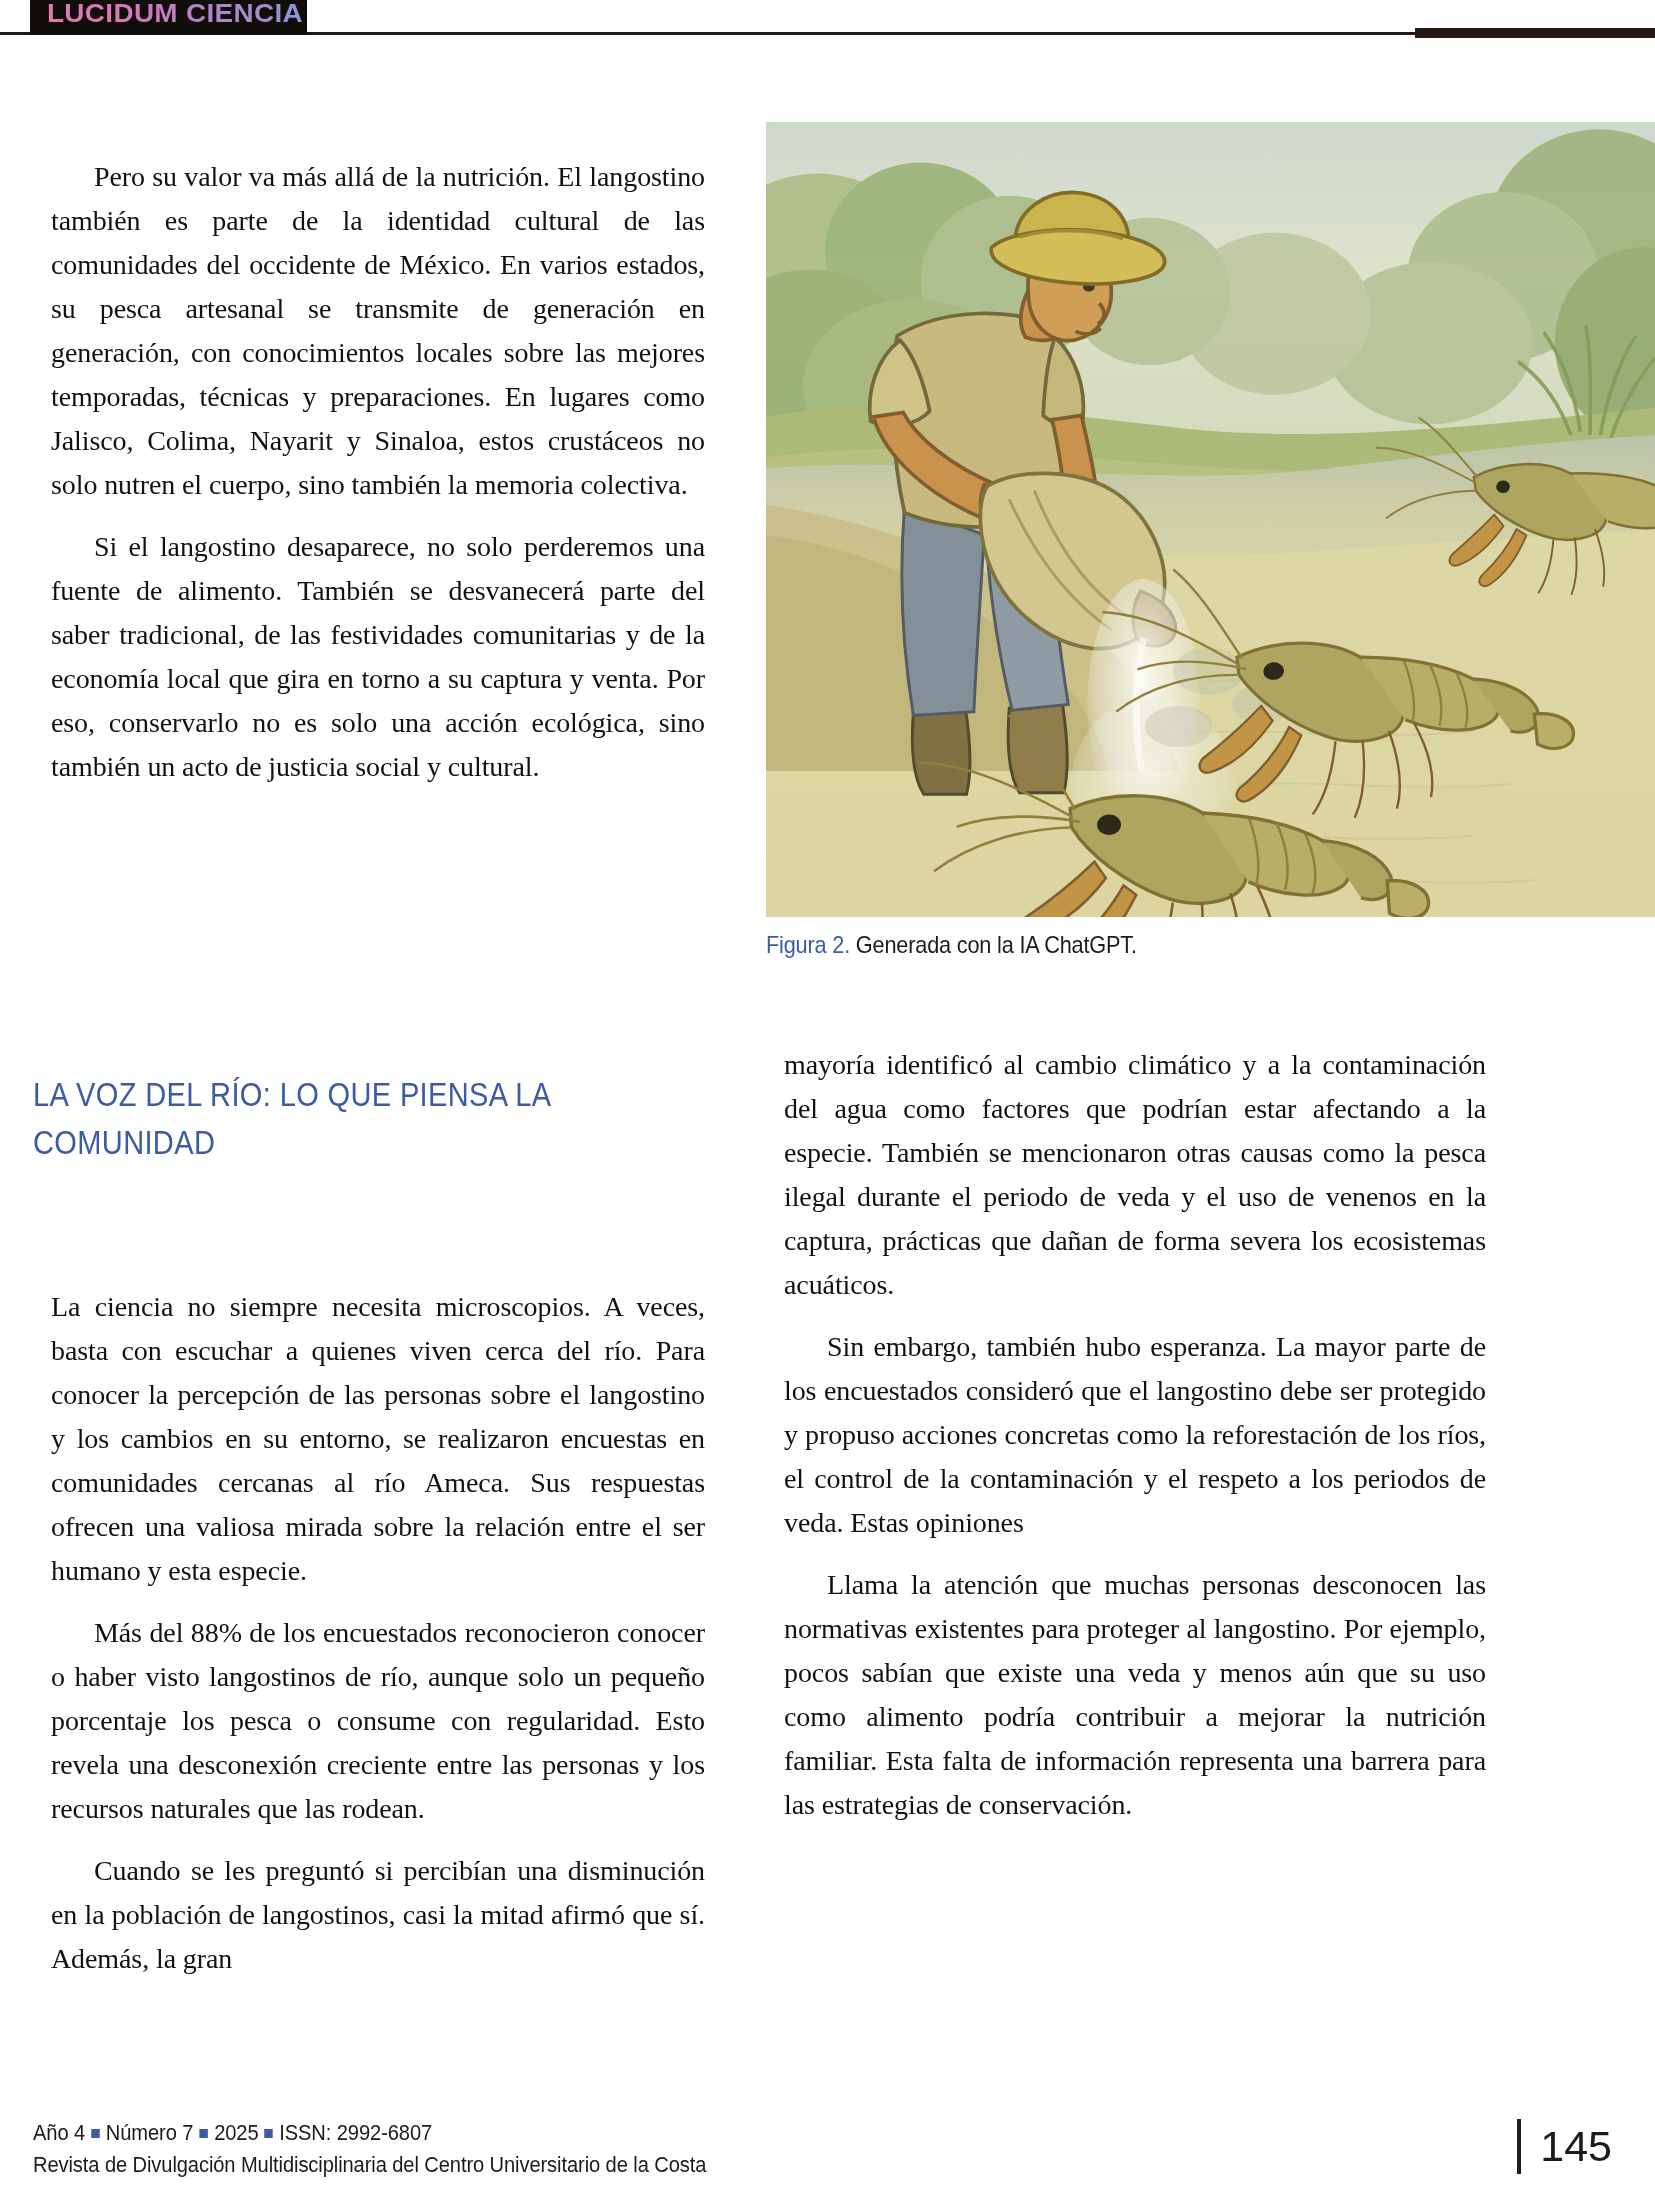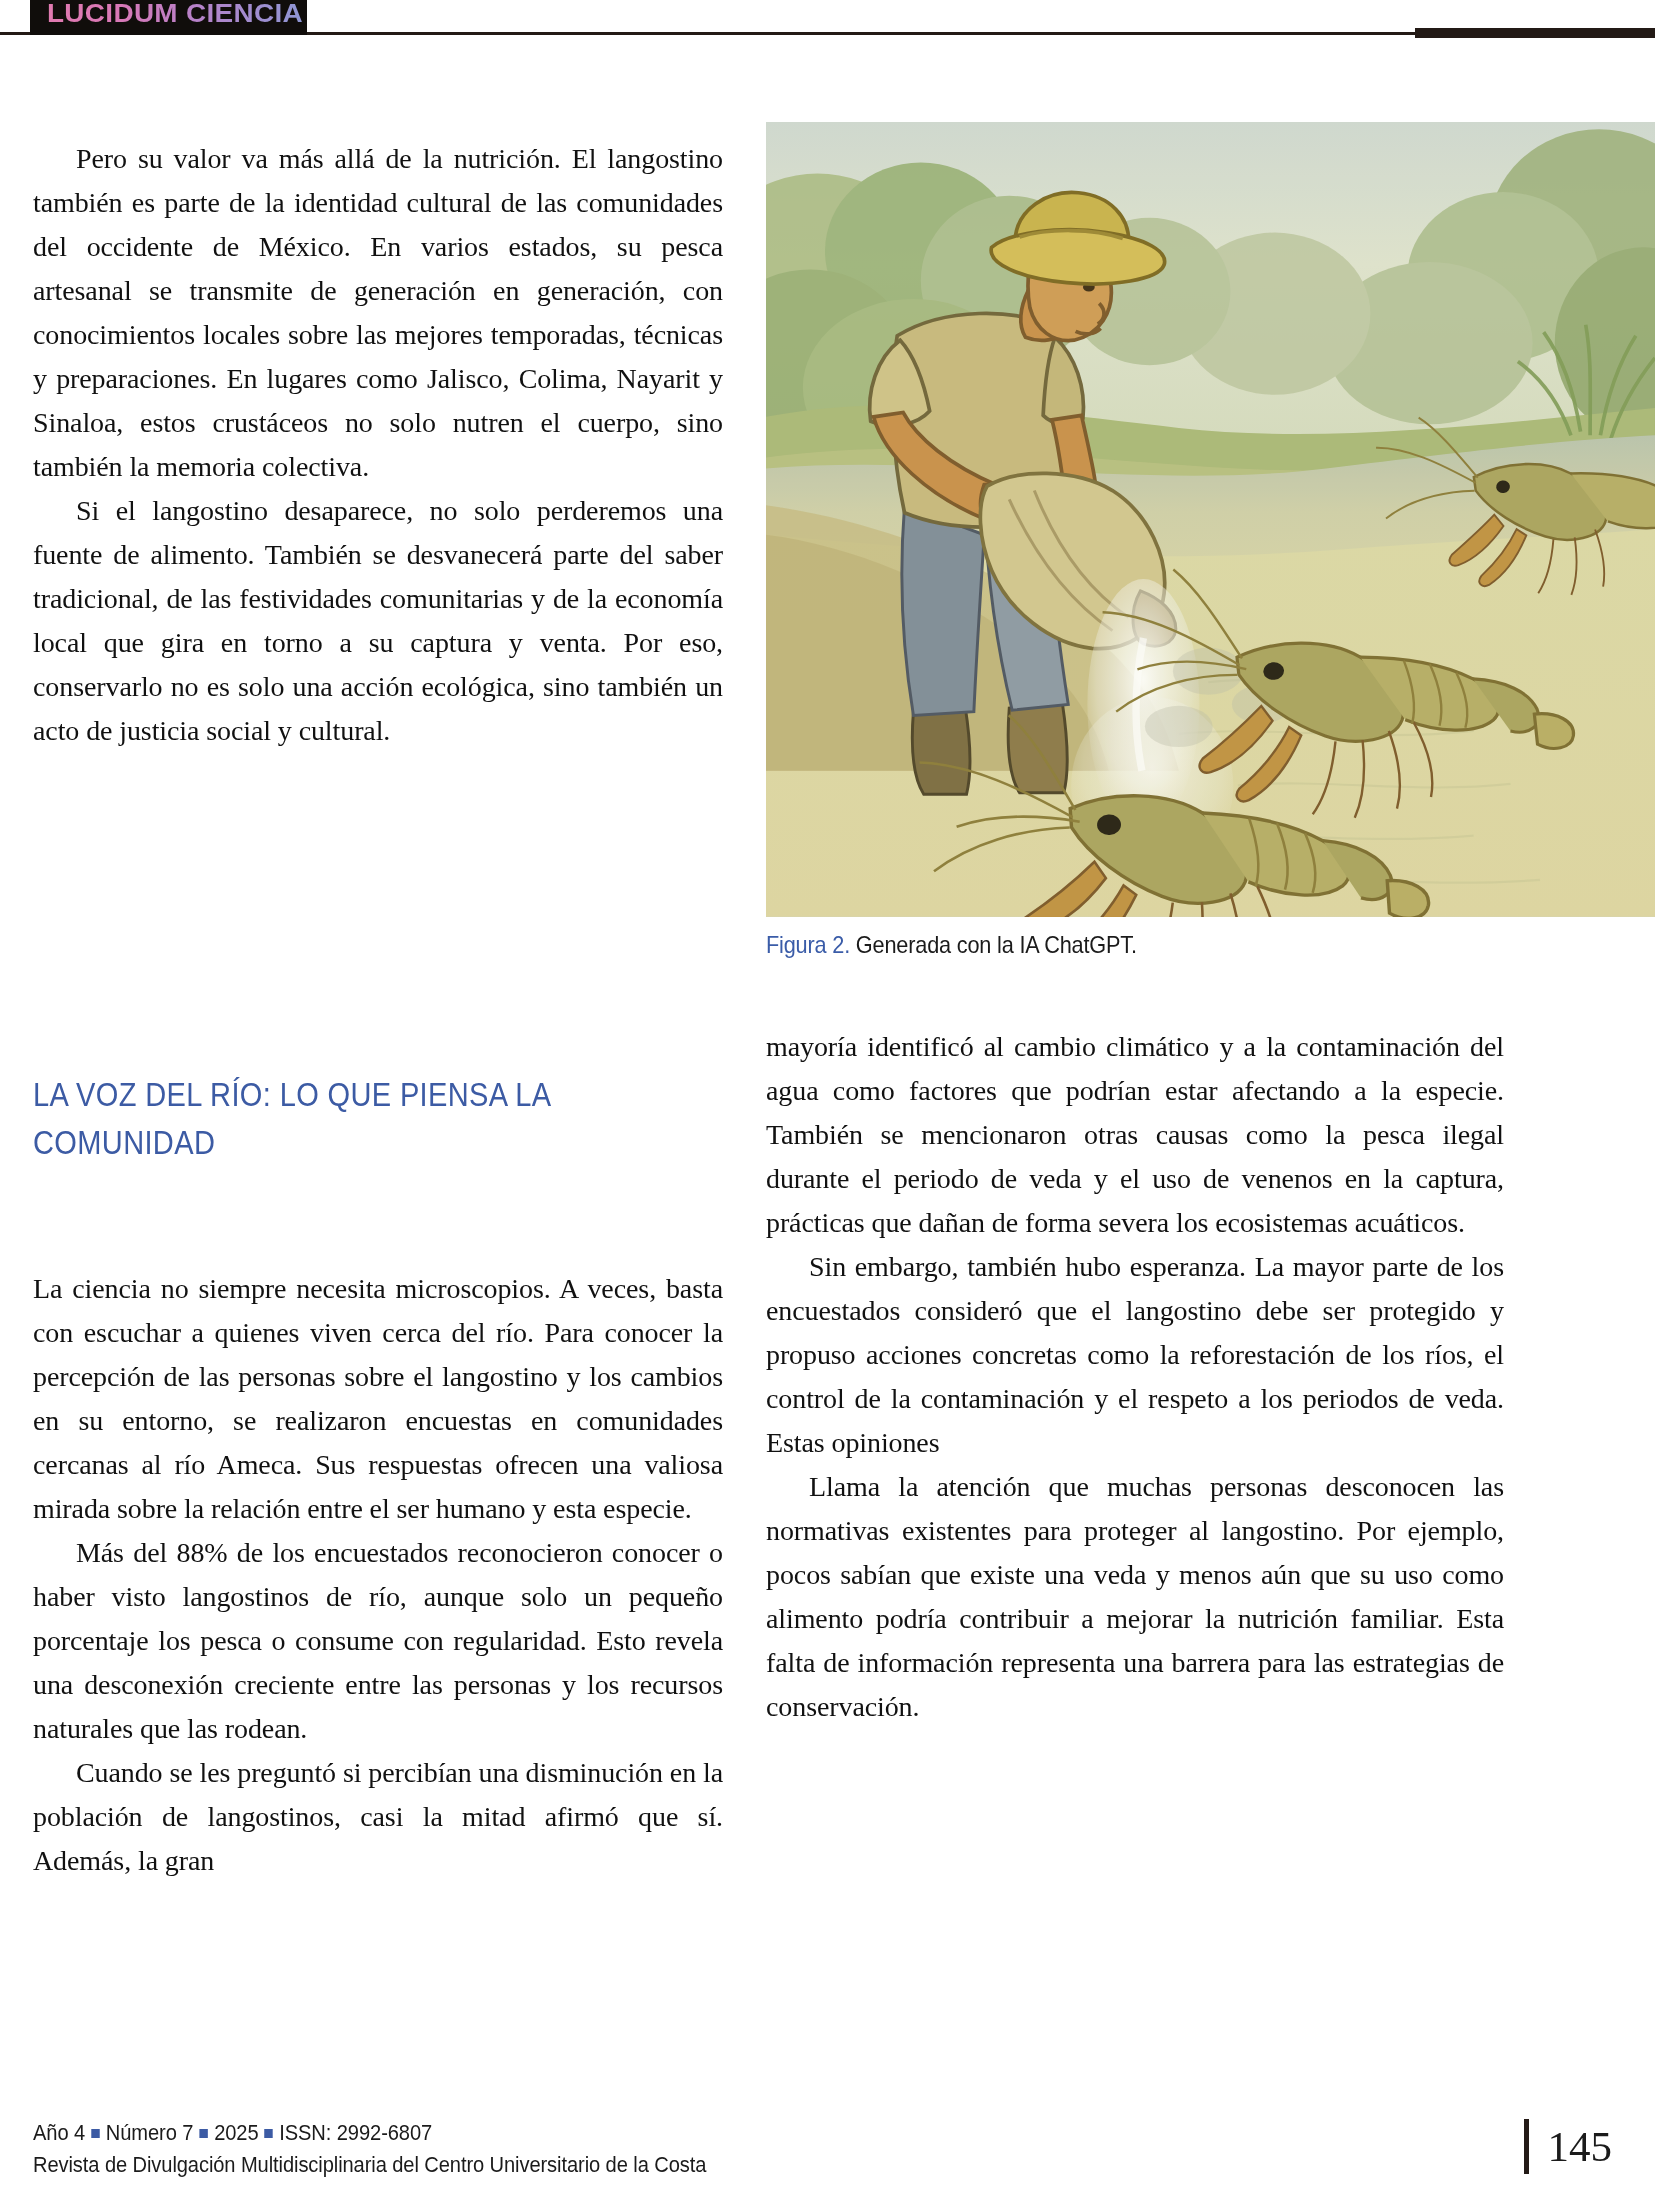--- a/index.html
+++ b/index.html
@@ -56,21 +56,21 @@
     text-align:justify;
     font-size:28px;
     line-height:44px;
     color:#111111;
     font-family:"Liberation Serif", serif;
     letter-spacing:-0.1px;
   }
   .col-left{left:33px;top:137px;}
   .col-right-top{left:766px;top:1025px;width:738px;}
 
-  .col p{margin:0;font-family:Liberation Serif, serif;}
+  .col p{margin:18px;font-family:Liberation Serif, serif;}
   .col p.indent{text-indent:43px;}
 
   
   .figure{
     position:absolute;left:766px;top:122px;width:889px;height:795px;
     overflow:hidden;
     background:#cfd4c2;
   }
   .fig-canvas{position:absolute;inset:0;}
 
@@ -113,21 +113,21 @@
   .footer .sq{
     display:inline-block;width:8.9px;height:8.9px;background:#3c5ba4;
     margin:0 6.6px 2.2px 6.6px;vertical-align:middle;
   }
   .pageno-wrap{
     position:absolute;right:43px;top:2115px;
     display:flex;align-items:center;gap:19px;height:63px;
   }
   .pageno-bar{width:4.4px;height:55px;background:#231a16;}
   .pageno{
-    font-family:Liberation Serif, serif;
+    font-family:Liberation Sans, sans-serif;
     font-size:43px;color:#1b1b1b;line-height:1;
   }
 </style>
 </head>
 <body>
 
 <div class="page">
 
   <div class="header">
     <div class="rule-thin"></div>

